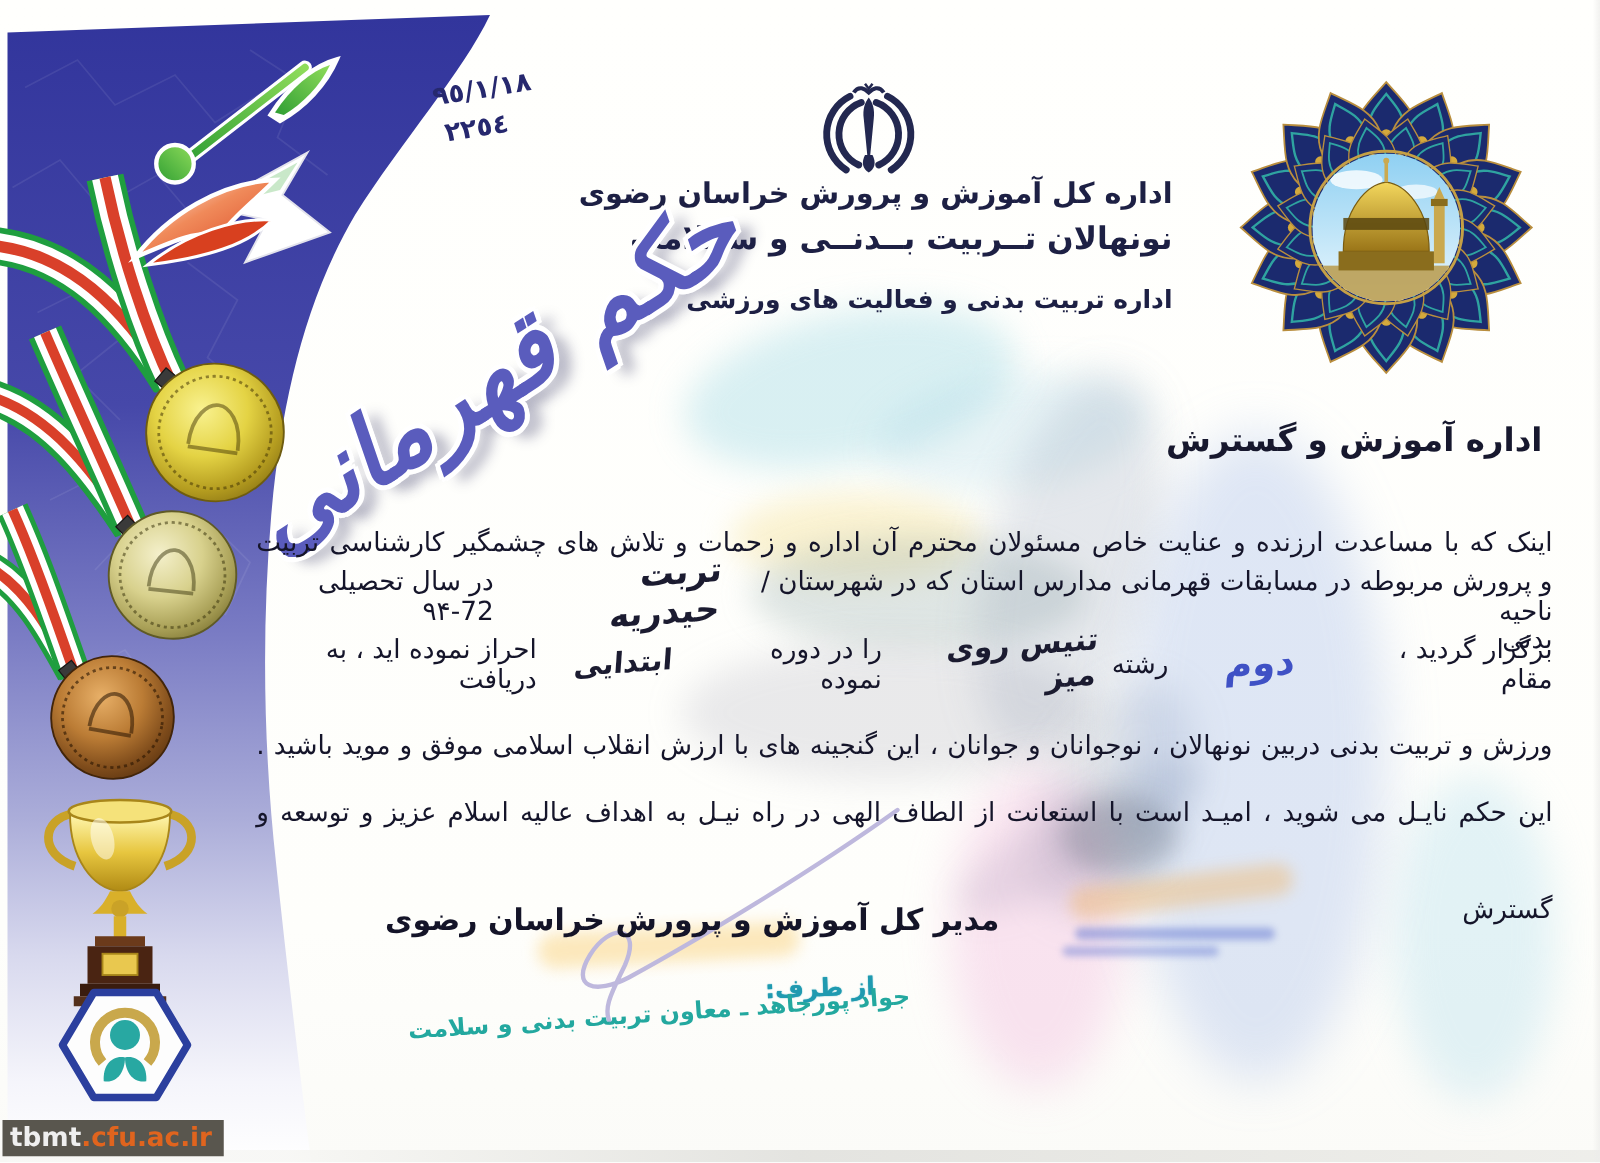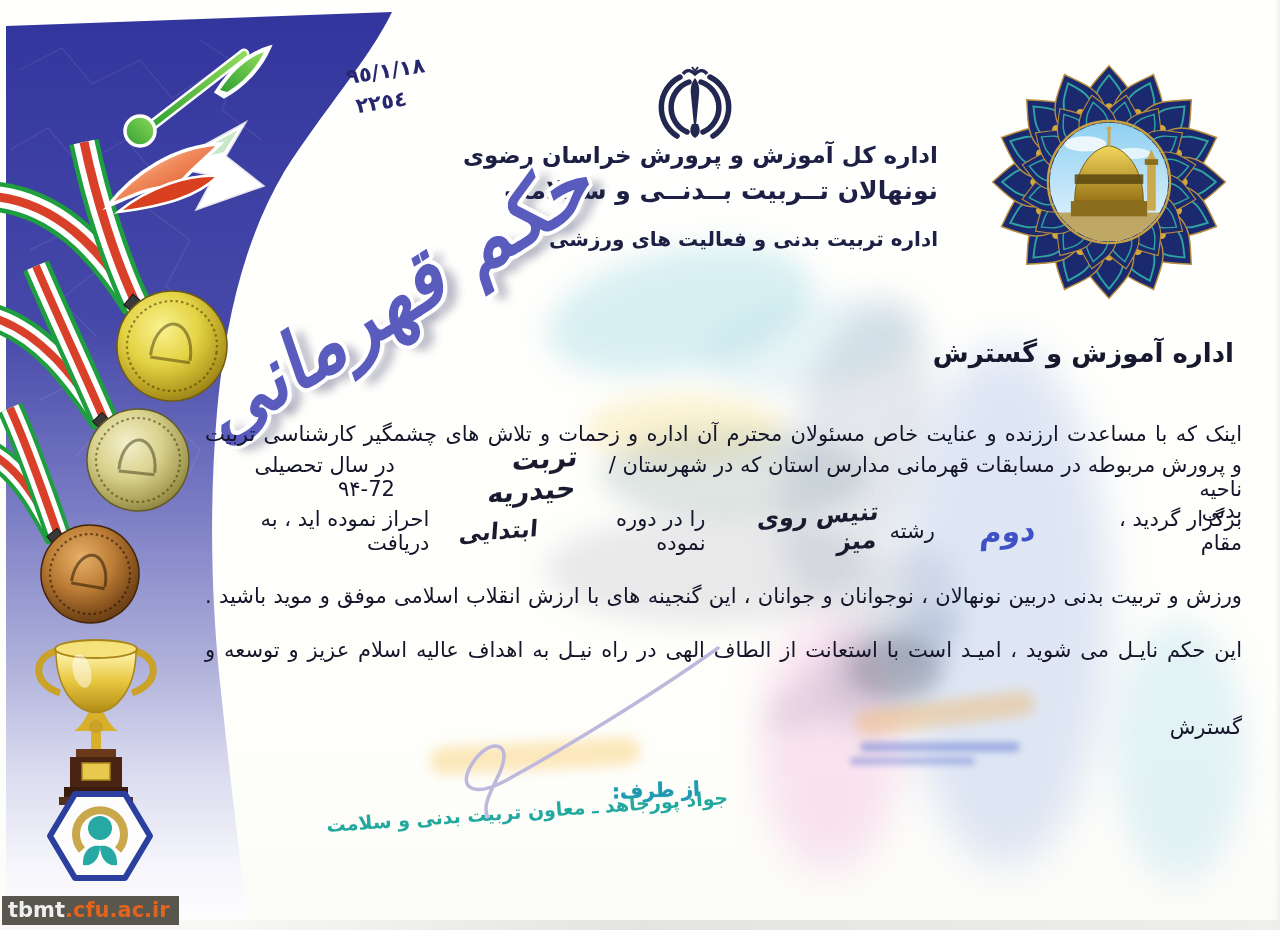--- a/index.html
+++ b/index.html
@@ -354,20 +354,21 @@
       <span class="hw level">ابتدایی</span>
       <span>احراز نموده اید ، به دریافت</span>
     </div>
     <div class="bline bjust">ورزش و تربیت بدنی دربین نونهالان ، نوجوانان و جوانان ، این گنجینه های با ارزش انقلاب اسلامی موفق و موید باشید .</div>
     <div class="bline bjust">این حکم نایـل می شوید ، امیـد است با استعانت از الطاف الهی در راه نیـل به اهداف عالیه اسلام عزیز و توسعه و گسترش</div>
   </div>
 
   <svg id="squiggle" class="abs" viewBox="0 0 340 185">
     <path d="M320,8 C250,58 160,112 105,142 C78,156 58,150 74,124 C90,98 116,100 102,132 C92,153 84,166 90,178" fill="none" stroke="#beb8dd" stroke-width="3.5" stroke-linecap="round"></path>
   </svg>
+  <div id="sig-title" class="abs">مدیر کل آموزش و پرورش خراسان رضوی</div>
   <div id="sig-from" class="abs">از طرف:</div>
   <div id="sig-name" class="abs">جواد پورجاهد ـ معاون تربیت بدنی و سلامت</div>
 
   <div id="watermark" class="abs" dir="ltr">
     <span class="wa">tbmt</span><span class="wb">.cfu.ac.ir</span>
   </div>
 
   <div id="scan-bottom" class="abs"></div>
   <div id="scan-right" class="abs"></div>
 </div>

